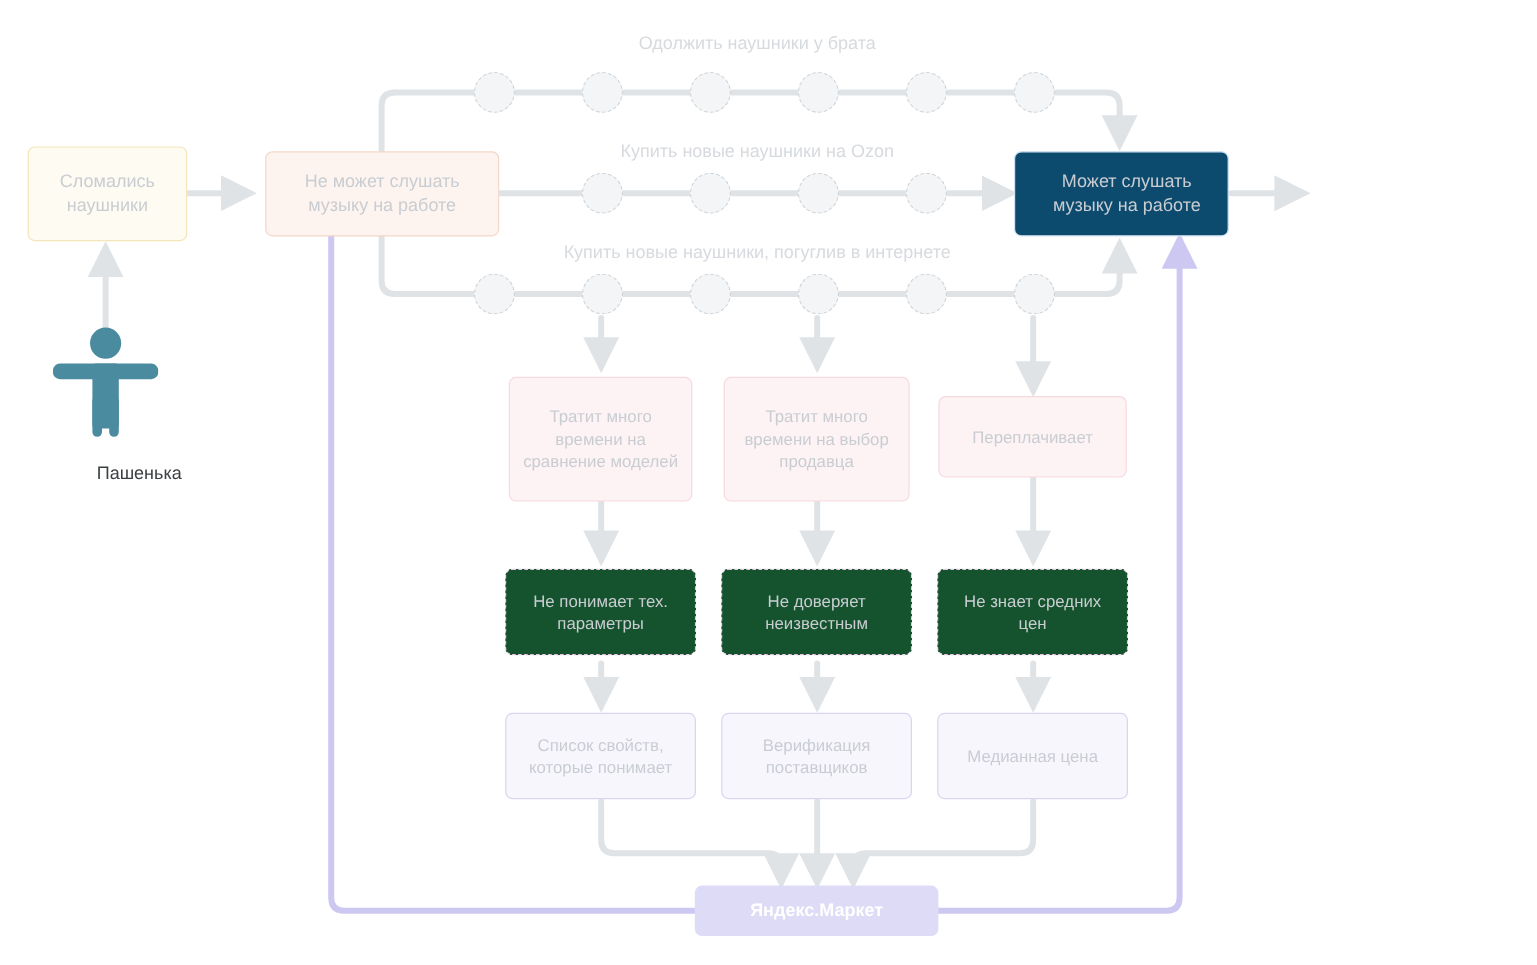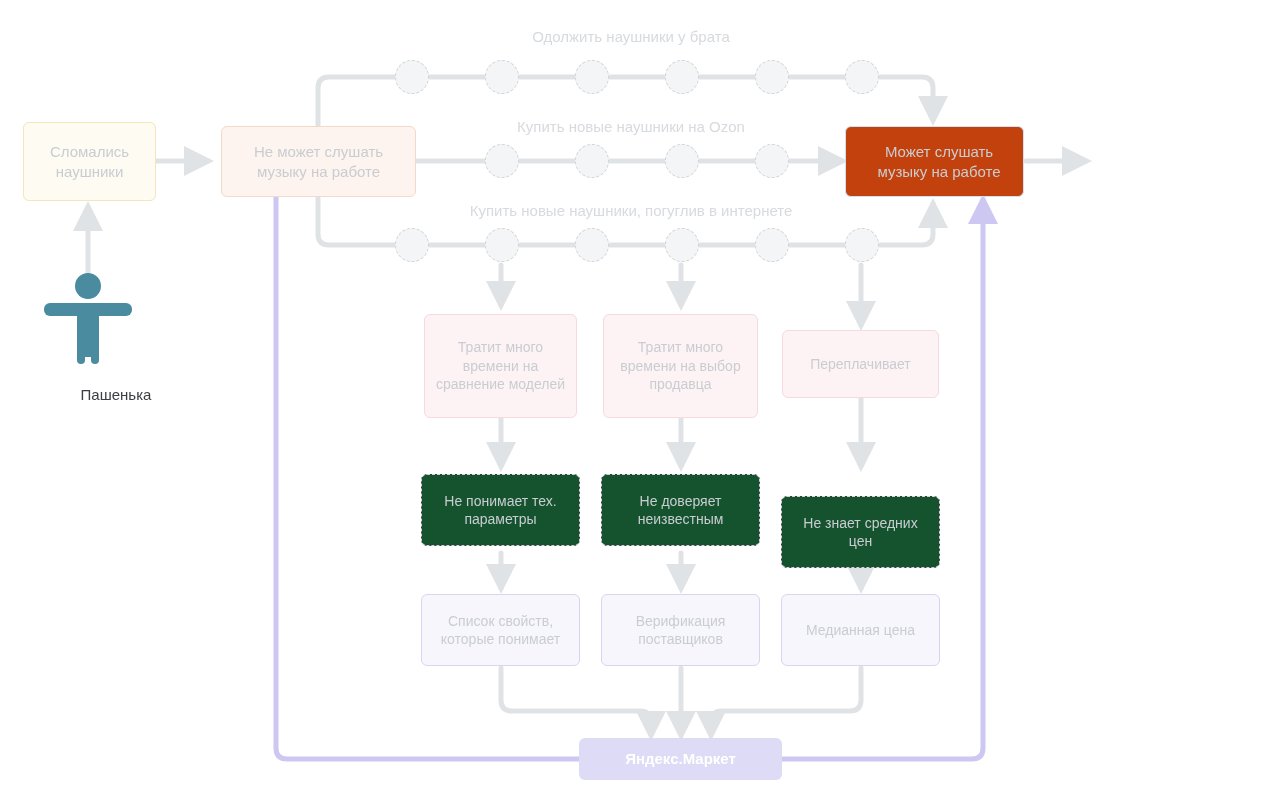--- a/index.html
+++ b/index.html
@@ -39,21 +39,21 @@
     text-align: center;
     line-height: 1.32;
     font-size: 15px;
     color: #c9cdd2;
     padding: 6px 10px;
   }
   .node.small { font-size: 14px; }
 
   .n-yellow  { background: #fdfbf2; border: 1.5px solid #f3e6b8; }
   .n-orange  { background: #fdf4f0; border: 1.5px solid #f4d8c8; }
-  .n-blue    { background: #c2410c; border: 1.5px solid #cfe2f3; padding-left: 19px; }
+  .n-blue    { background: #0c4a6e; border: 1.5px solid #cfe2f3; padding-left: 19px; }
   .n-teal    { background: #f4fbfa; border: 1.5px solid #cfeae6; }
   .n-pink    { background: #fdf3f4; border: 1.5px solid #f6dade; }
   .n-dashpink{ background: #14532d; border: 1.5px dashed #e8c4e5; }
   .n-lilac   { background: #f7f6fd; border: 1.5px solid #d8d5f3; }
   .n-solid   {
     background: #dedbf7;
     border: none;
     color: #ffffff;
     font-size: 15px;
     font-weight: bold;
@@ -198,21 +198,21 @@
 
   <div class="node n-blue" style="left:845px; top:126px; width:179px; height:71px;">Может слушать музыку на работе</div>
 
 
   <div class="node n-pink small" style="left:424px; top:314px; width:153px; height:104px;">Тратит много времени на сравнение моделей</div>
   <div class="node n-pink small" style="left:603px; top:314px; width:155px; height:104px;">Тратит много времени на выбор продавца</div>
   <div class="node n-pink small" style="left:782px; top:330px; width:157px; height:68px;">Переплачивает</div>
 
   <div class="node n-dashpink small" style="left:421px; top:474px; width:159px; height:72px;">Не понимает тех. параметры</div>
   <div class="node n-dashpink small" style="left:601px; top:474px; width:159px; height:72px;">Не доверяет неизвестным</div>
-  <div class="node n-dashpink small" style="left:781px; top:496px; width:159px; height:72px;">Не знает средних цен</div>
+  <div class="node n-dashpink small" style="left:781px; top:474px; width:159px; height:72px;">Не знает средних цен</div>
 
   <div class="node n-lilac small" style="left:421px; top:594px; width:159px; height:72px;">Список свойств, которые понимает</div>
   <div class="node n-lilac small" style="left:601px; top:594px; width:159px; height:72px;">Верификация поставщиков</div>
   <div class="node n-lilac small" style="left:781px; top:594px; width:159px; height:72px;">Медианная цена</div>
 
   <div class="node n-solid" style="left:579px; top:738px; width:203px; height:42px;">Яндекс.Маркет</div>
 
   <svg id="actor" viewBox="0 0 88 95">
     <circle cx="44" cy="14" r="13" fill="#4a8b9f"></circle>
     <rect x="33" y="31" width="22" height="54" rx="3" fill="#4a8b9f"></rect>

